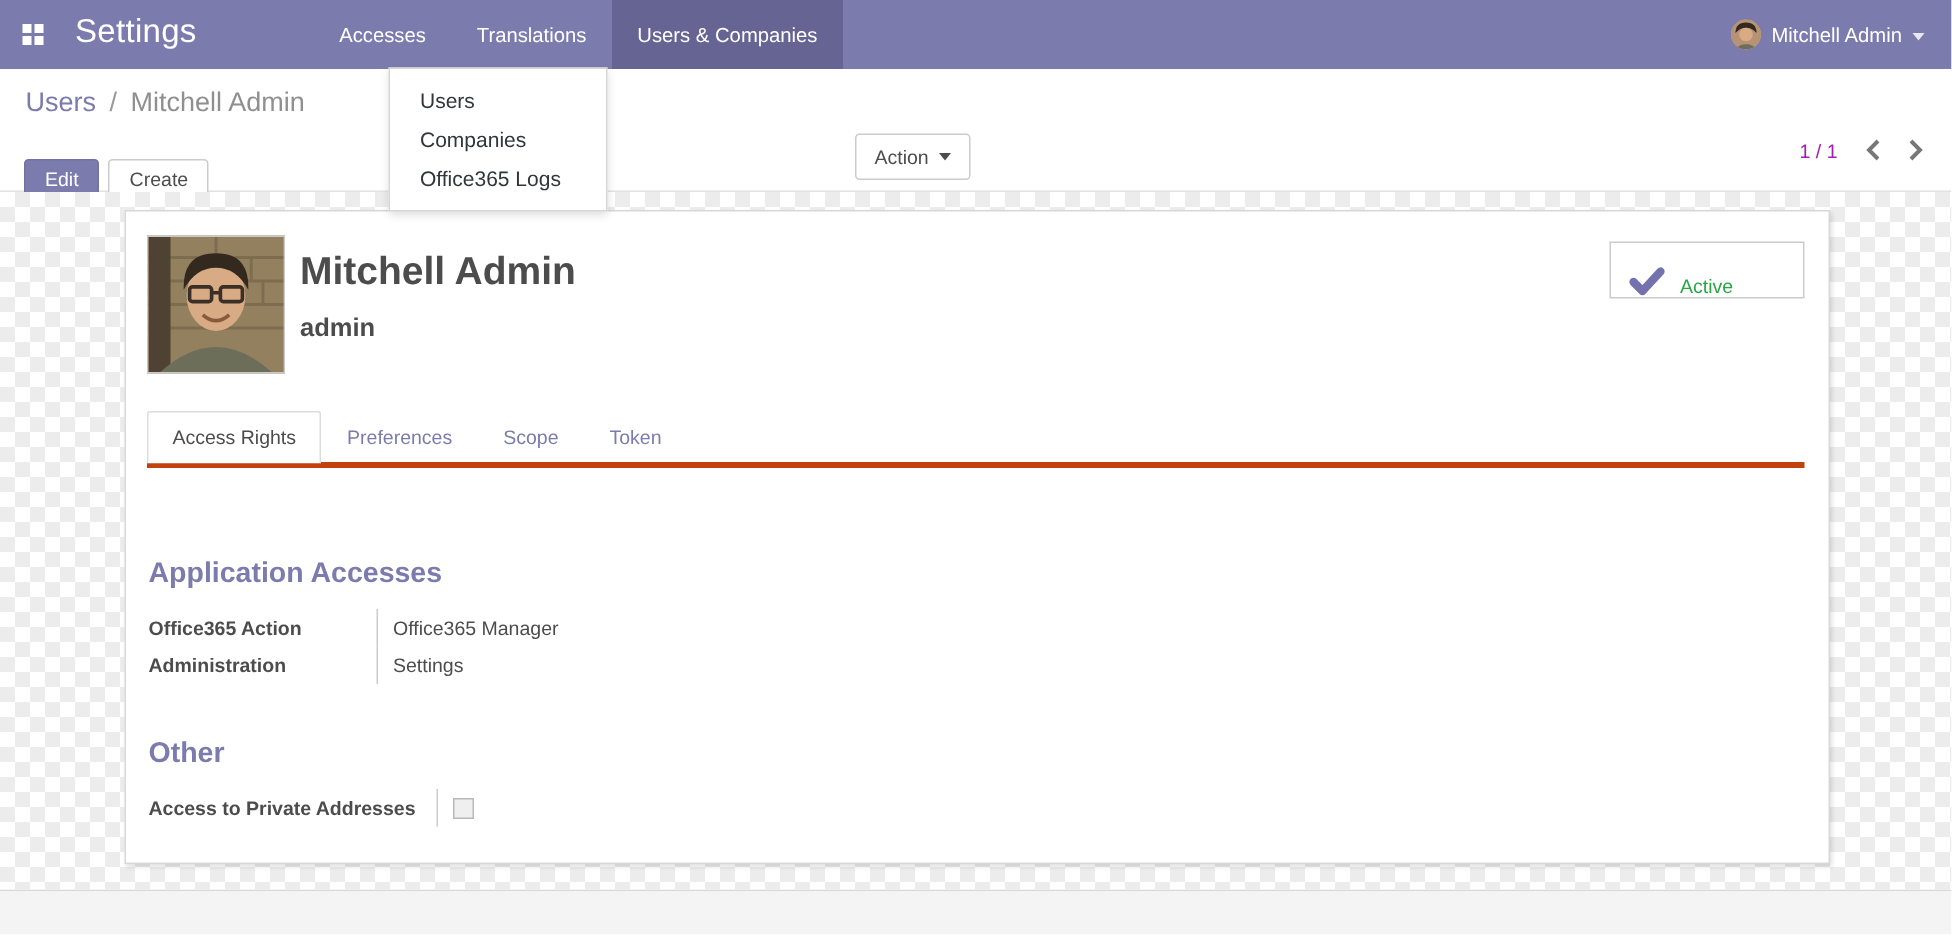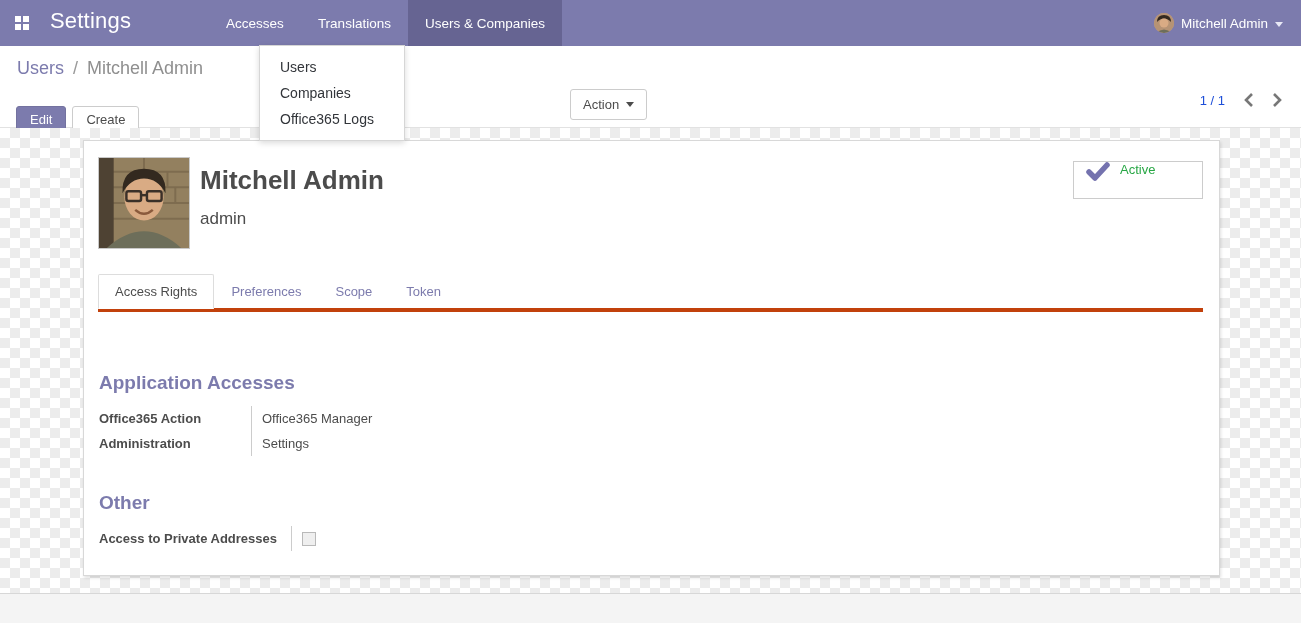--- a/index.html
+++ b/index.html
@@ -33,41 +33,41 @@
   .breadcrumb .bc-sep { color:#999; padding:0 4px; }
   .breadcrumb .bc-current { color:#8f8f8f; }
   .cp-buttons { position:absolute; left:16px; top:60px; display:flex; gap:6px; }
   .btn { font-size:13px; padding:6px 13px; border-radius:3px; border:1px solid transparent; cursor:pointer; line-height:1; }
   .btn-primary { background:#7c7bad; color:#fff; border-color:#73729f; }
   .btn-default { background:#fff; color:#4c4c4c; border-color:#ccc; }
   .action-btn { position:absolute; left:570px; top:43px; display:flex; align-items:center; gap:7px;
     background:#fff; border:1px solid #ccc; border-radius:3px; font-size:13px; color:#4c4c4c; padding:7px 12px; cursor:pointer; }
   .action-btn .caret-dark { width:0; height:0; border-left:4px solid transparent; border-right:4px solid transparent; border-top:5px solid #4c4c4c; }
   .pager { position:absolute; right:18px; top:46px; display:flex; align-items:center; gap:18px; }
-  .pager-value { font-size:13px; color:#1d4ed8; }
+  .pager-value { font-size:13px; color:#a21caf; }
   .pager-arrow { cursor:pointer; display:flex; align-items:center; }
 
   
   .content { position:relative; height:465px;
     background-color:#fff;
     background-image:
       linear-gradient(45deg,#ececec 25%,transparent 25%,transparent 75%,#ececec 75%),
       linear-gradient(45deg,#ececec 25%,transparent 25%,transparent 75%,#ececec 75%);
     background-size:20px 20px; background-position:0 0,10px 10px; }
   .sheet { position:absolute; left:83px; top:12px; width:1137px; height:436px; background:#fff;
     border:1px solid #d8d8d8; box-shadow:1px 2px 3px rgba(0,0,0,.12); padding:16px 16px 0 14px; }
 
   .sheet-header { display:flex; align-items:flex-start; }
   .avatar-box { width:92px; height:92px; border:1px solid #c9c9c9; background:#93805f; flex:0 0 auto; }
   .avatar-box svg { display:block; }
   .who { margin-left:10px; padding-top:8px; }
   .user-title { font-size:26px; font-weight:bold; color:#4c4c4c; }
-  .user-login { font-size:17px; font-weight:normal; color:#4c4c4c; margin-top:13px; }
+  .user-login { font-size:17px; font-weight:bold; color:#4c4c4c; margin-top:13px; }
   .status-box { margin-left:auto; margin-right:0; width:130px; height:38px; border:1px solid #ccc; background:#fff;
-    display:flex; align-items:flex-start; gap:10px; padding:0 12px; margin-top:4px; cursor:pointer; }
+    display:flex; align-items:flex-end; gap:10px; padding:0 12px; margin-top:4px; cursor:pointer; }
   .status-label { font-size:13px; color:#28a745; }
 
   
   .notebook { margin-top:25px; }
   .tabs { display:flex; border-bottom:4px solid #c2410c; padding-left:0; }
   .tab { font-size:13px; padding:9px 16px; cursor:pointer; color:#7c7bad; margin-bottom:-1px; border:1px solid transparent; }
   .tab.active { color:#4c4c4c; background:#fff; border-color:#ddd #ddd #fff #ddd; border-radius:2px 2px 0 0; }
 
   .page-body { padding:60px 0 0 1px; }
   .section-title { font-size:19px; font-weight:bold; color:#7c7bad; margin-bottom:12px; }

